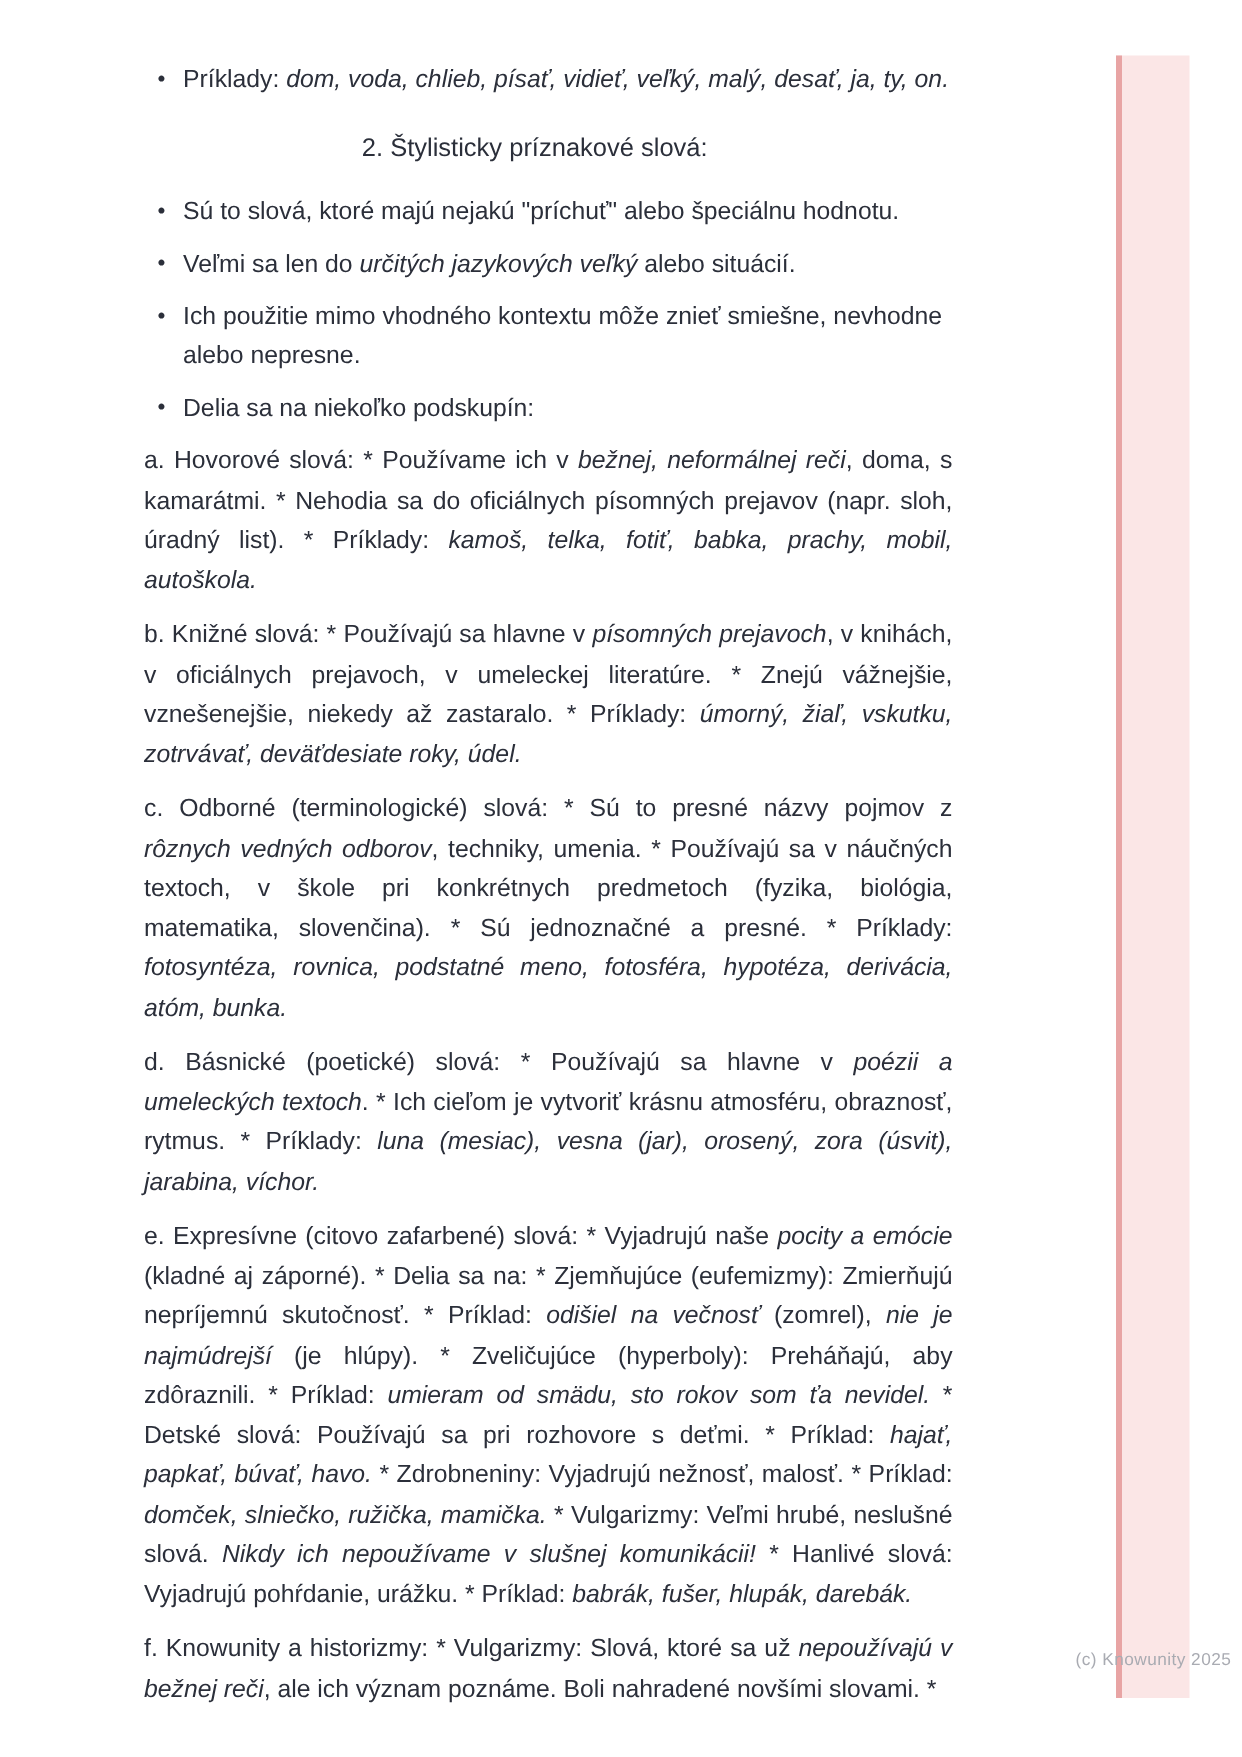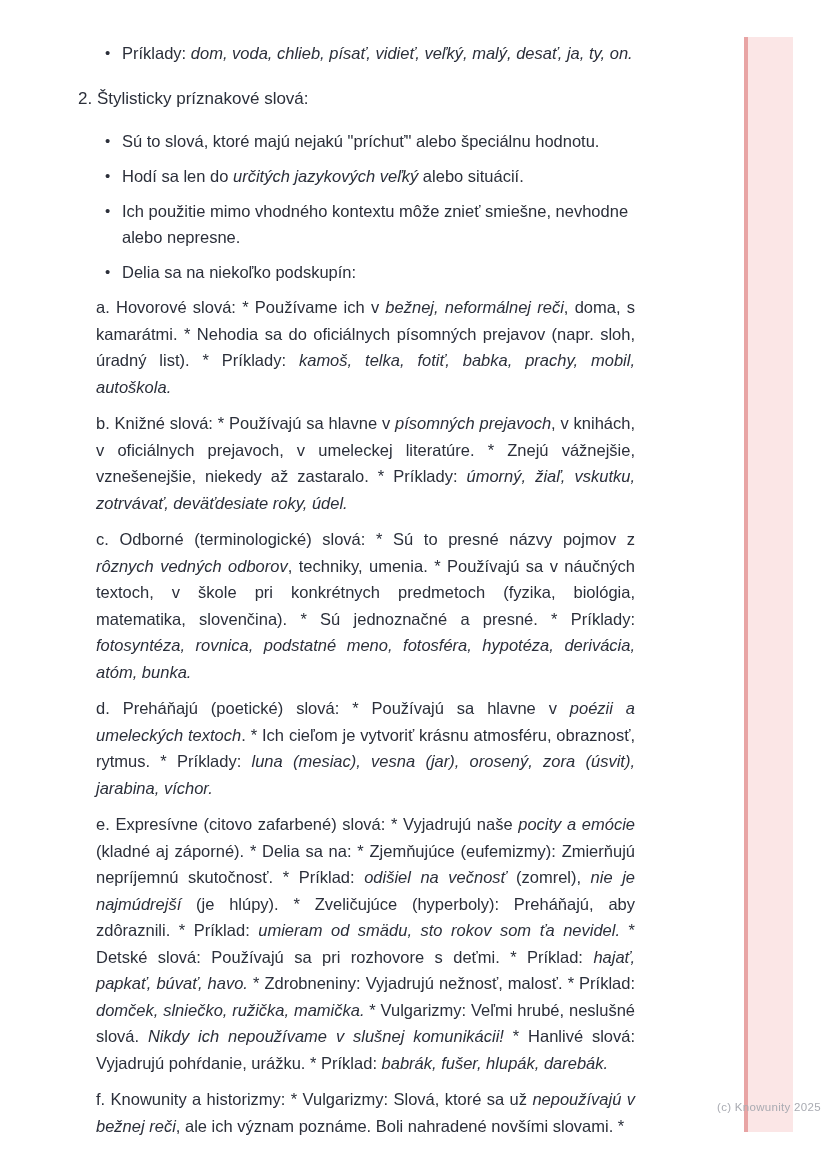--- a/index.html
+++ b/index.html
@@ -35,20 +35,21 @@
   .bullet-row .marker{
     flex:0 0 17px;
     font-size:15px;
   }
   .bullet-row .btext{flex:1;}
   .intro{margin-bottom:20px;}
   .heading{
     line-height:26px;
     margin:0 0 16px 0;
     font-size:17px;
+    text-align:center;
   }
   .list{margin:0 0 0 0;}
   .para{
     margin:0 0 10px 18px;
     width:539px;
     line-height:26.5px;
     text-align:justify;
   }
   .para.first{margin-top:8px;}
   .b{font-weight:400;}
@@ -79,39 +80,39 @@
 
     <div class="heading"><span>2. </span><span class="b">Štylisticky príznakové slová:</span></div>
 
     <div class="list">
       <div class="bullet-row">
         <span class="marker">•</span>
         <span class="btext"><span>Sú to slová, ktoré majú nejakú "príchuť" alebo špeciálnu hodnotu.</span></span>
       </div>
       <div class="bullet-row">
         <span class="marker">•</span>
-        <span class="btext"><span>Hodí sa len do </span><span class="i">určitých jazykových veľký</span><span> alebo situácií.</span></span>
+        <span class="btext"><span>Veľmi sa len do </span><span class="i">určitých jazykových veľký</span><span> alebo situácií.</span></span>
       </div>
       <div class="bullet-row">
         <span class="marker">•</span>
         <span class="btext"><span>Ich použitie mimo vhodného kontextu môže znieť smiešne, nevhodne alebo nepresne.</span></span>
       </div>
       <div class="bullet-row">
         <span class="marker">•</span>
         <span class="btext"><span>Delia sa na niekoľko podskupín:</span></span>
       </div>
     </div>
 
     <p class="para first"><span>a. </span><span class="b">Hovorové slová:</span><span> * Používame ich v </span><span class="i">bežnej, neformálnej reči</span><span>, doma, s kamarátmi. * Nehodia sa do oficiálnych písomných prejavov (napr. sloh, úradný list). * </span><span class="b">Príklady:</span><span> </span><span class="i">kamoš, telka, fotiť, babka, prachy, mobil, autoškola.</span></p>
 
     <p class="para"><span>b. </span><span class="b">Knižné slová:</span><span> * Používajú sa hlavne v </span><span class="i">písomných prejavoch</span><span>, v knihách, v oficiálnych prejavoch, v umeleckej literatúre. * Znejú vážnejšie, vznešenejšie, niekedy až zastaralo. * </span><span class="b">Príklady:</span><span> </span><span class="i">úmorný, žiaľ, vskutku, zotrvávať, deväťdesiate roky, údel.</span></p>
 
     <p class="para"><span>c. </span><span class="b">Odborné (terminologické) slová:</span><span> * Sú to presné názvy pojmov z </span><span class="i">rôznych vedných odborov</span><span>, techniky, umenia. * Používajú sa v náučných textoch, v škole pri konkrétnych predmetoch (fyzika, biológia, matematika, slovenčina). * Sú jednoznačné a presné. * </span><span class="b">Príklady:</span><span> </span><span class="i">fotosyntéza, rovnica, podstatné meno, fotosféra, hypotéza, derivácia, atóm, bunka.</span></p>
 
-    <p class="para"><span>d. </span><span class="b">Preháňajú (poetické) slová:</span><span> * Používajú sa hlavne v </span><span class="i">poézii a umeleckých textoch</span><span>. * Ich cieľom je vytvoriť krásnu atmosféru, obraznosť, rytmus. * </span><span class="b">Príklady:</span><span> </span><span class="i">luna (mesiac), vesna (jar), orosený, zora (úsvit), jarabina, víchor.</span></p>
+    <p class="para"><span>d. </span><span class="b">Básnické (poetické) slová:</span><span> * Používajú sa hlavne v </span><span class="i">poézii a umeleckých textoch</span><span>. * Ich cieľom je vytvoriť krásnu atmosféru, obraznosť, rytmus. * </span><span class="b">Príklady:</span><span> </span><span class="i">luna (mesiac), vesna (jar), orosený, zora (úsvit), jarabina, víchor.</span></p>
 
     <p class="para"><span>e. </span><span class="b">Expresívne (citovo zafarbené) slová:</span><span> * Vyjadrujú naše </span><span class="i">pocity a emócie</span><span> (kladné aj záporné). * Delia sa na: * </span><span class="b">Zjemňujúce (eufemizmy):</span><span> Zmierňujú nepríjemnú skutočnosť. * </span><span class="b">Príklad:</span><span> </span><span class="i">odišiel na večnosť</span><span> (zomrel), </span><span class="i">nie je najmúdrejší</span><span> (je hlúpy). * </span><span class="b">Zveličujúce (hyperboly):</span><span> Preháňajú, aby zdôraznili. * </span><span class="b">Príklad:</span><span> </span><span class="i">umieram od smädu, sto rokov som ťa nevidel.</span><span> * </span><span class="b">Detské slová:</span><span> Používajú sa pri rozhovore s deťmi. * </span><span class="b">Príklad:</span><span> </span><span class="i">hajať, papkať, búvať, havo.</span><span> * </span><span class="b">Zdrobneniny:</span><span> Vyjadrujú nežnosť, malosť. * </span><span class="b">Príklad:</span><span> </span><span class="i">domček, slniečko, ružička, mamička.</span><span> * </span><span class="b">Vulgarizmy:</span><span> Veľmi hrubé, neslušné slová. </span><span class="i">Nikdy ich nepoužívame v slušnej komunikácii!</span><span> * </span><span class="b">Hanlivé slová:</span><span> Vyjadrujú pohŕdanie, urážku. * </span><span class="b">Príklad:</span><span> </span><span class="i">babrák, fušer, hlupák, darebák.</span></p>
 
     <p class="para"><span>f. </span><span class="b">Knowunity a historizmy:</span><span> * </span><span class="b">Vulgarizmy:</span><span> Slová, ktoré sa už </span><span class="i">nepoužívajú v bežnej reči</span><span>, ale ich význam poznáme. Boli nahradené novšími slovami. * </span></p>
 
   </div>
 
   <div class="footer">(c) Knowunity 2025</div>
 
 </div>

